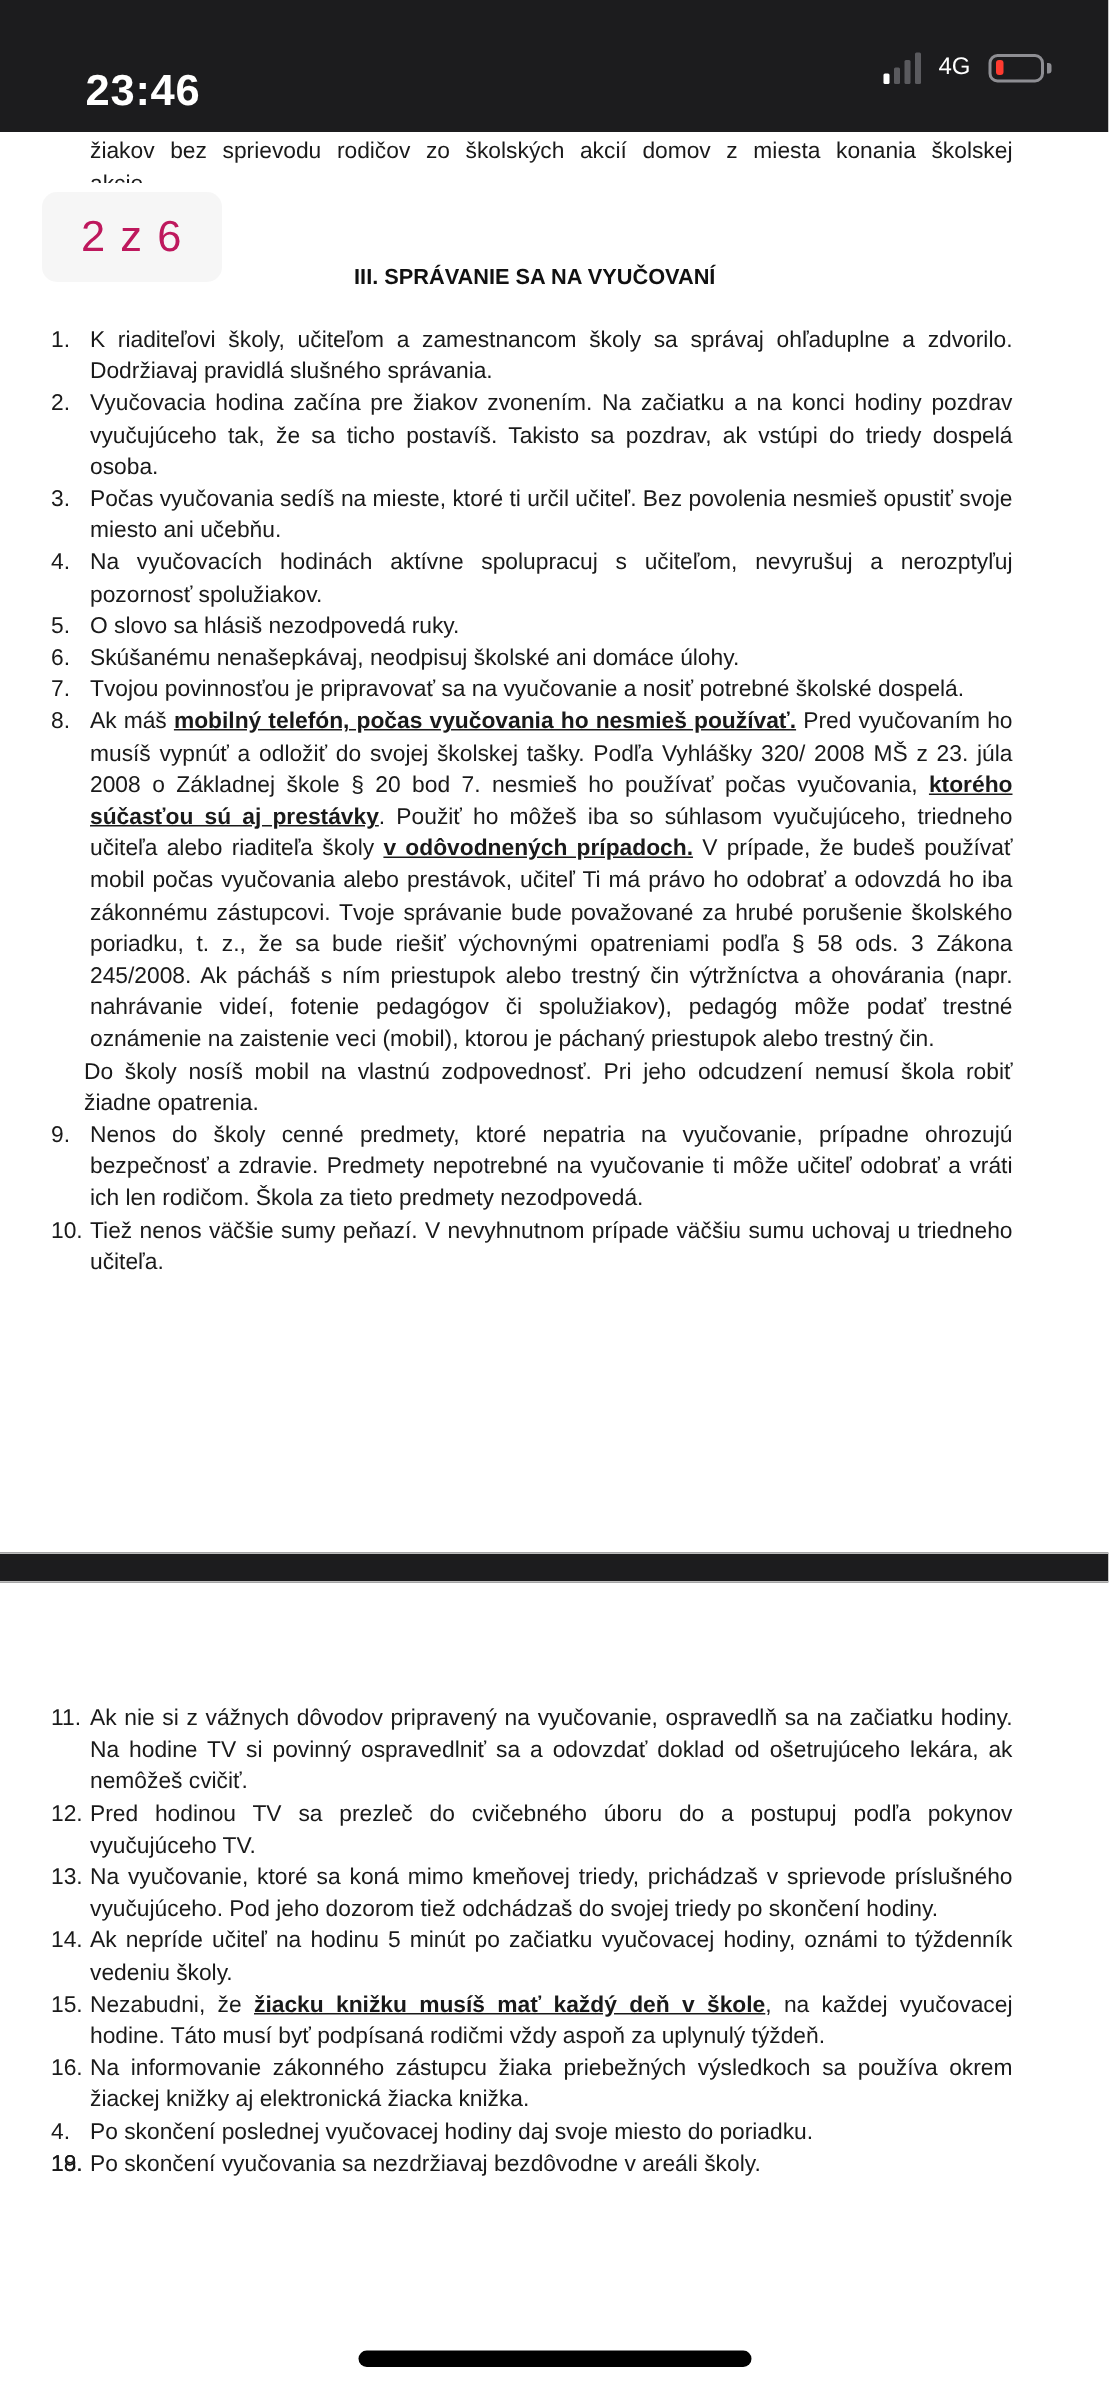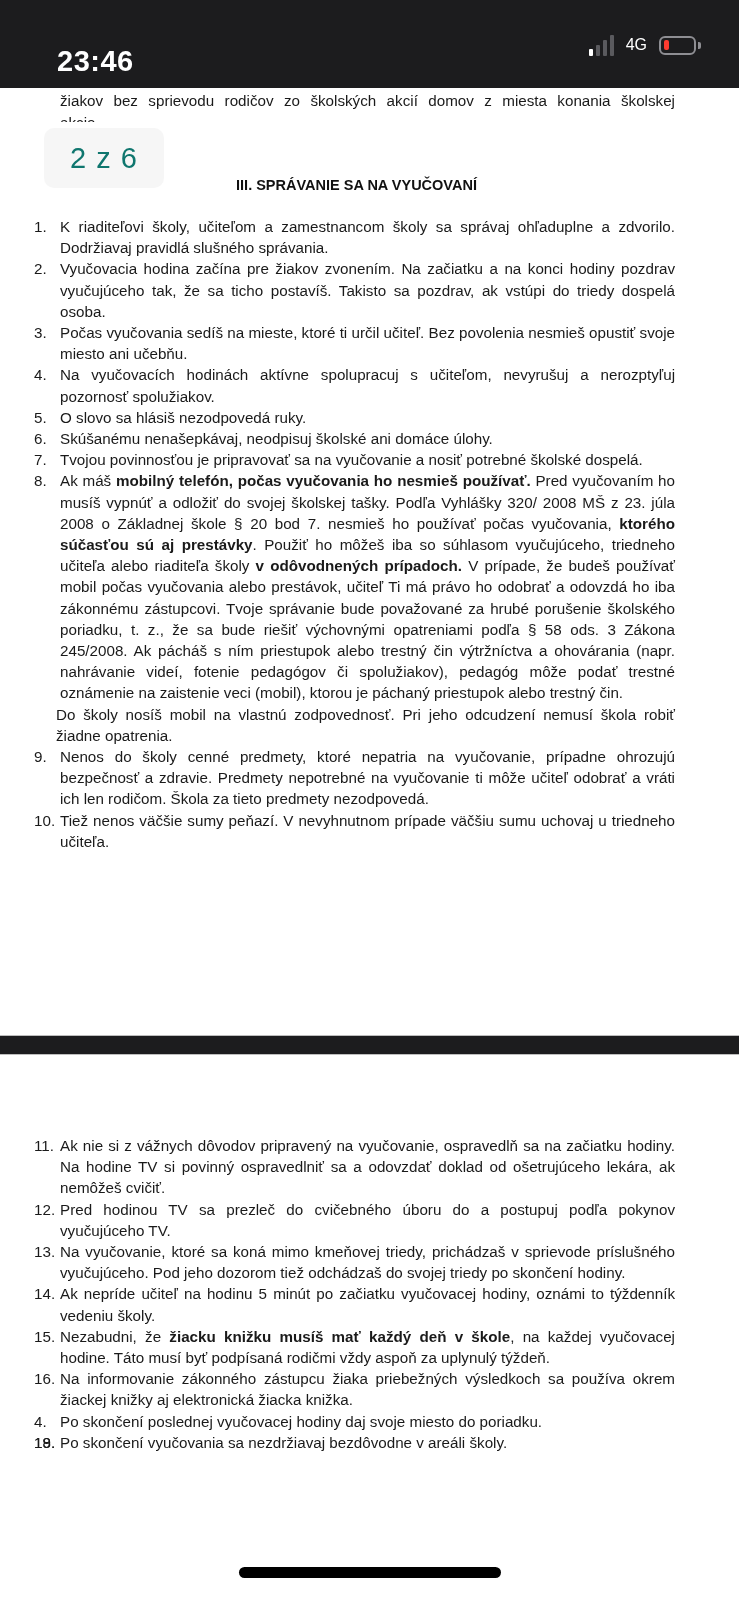--- a/index.html
+++ b/index.html
@@ -22,34 +22,34 @@
   .signal span.on { background:#fff; }
   .net { font-size:16px; font-weight:500; color:#fff; margin-left:4px; }
   .battery { position:relative; width:37px; height:19px; border:2px solid #8e8e93; border-radius:6px; margin-left:4px; box-sizing:border-box; }
   .battery .lvl { position:absolute; left:3px; top:2.5px; width:5px; height:10px; background:#ff3b30; border-radius:2px; }
   .battery-tip { width:3px; height:7px; background:#8e8e93; border-radius:0 2px 2px 0; margin-left:-6px; }
 
   .doc { position:absolute; left:0; width:739px; color:#1a1a1a;
     font-family:"Liberation Sans", sans-serif; font-size:15.2px; }
   .p { position:absolute; left:60px; width:615px; line-height:21.2px; text-align:justify; }
   .page-indicator {
-    position:absolute; left:44px; top:128px; width:120px; height:60px;
+    position:absolute; left:28px; top:128px; width:120px; height:60px;
     background:rgba(245,245,245,0.92); border-radius:10px; z-index:3;
     display:flex; align-items:center; justify-content:center;
-    color:#0f766e; font-size:29px; font-weight:500; letter-spacing:1px;
+    color:#be185d; font-size:29px; font-weight:500; letter-spacing:1px;
   }
   .section-title { position:absolute; left:0; width:739px; top:177px; text-align:center;
     font-weight:700; font-size:14.5px; color:#111; padding-left:17px; }
   .section-title span { margin-left:-60px; }
 
   ol.rules { list-style:none; margin:0; padding:0; position:absolute; left:0; width:739px; }
   ol.rules li { position:relative; padding-left:60px; width:615px; line-height:21.2px; text-align:justify; }
   ol.rules li .num { position:absolute; left:34px; top:0; }
   ol.rules li .note { display:block; margin-left:-4px; }
-  b { font-weight:700; }
+  b { font-weight:700;text-decoration:underline; }
 
   .separator { position:absolute; left:0; top:1035px; width:739px; height:18px; background:#1c1c1e;
     border-top:1px solid #bdbdbd; border-bottom:1px solid #bdbdbd; }
   .home-indicator { position:absolute; left:239px; top:1567px; width:262px; height:11px; background:#000; border-radius:6px; }
 </style>
 </head>
 <body>
 
 <div class="status-bar">
   <div class="status-time">23:46</div>

